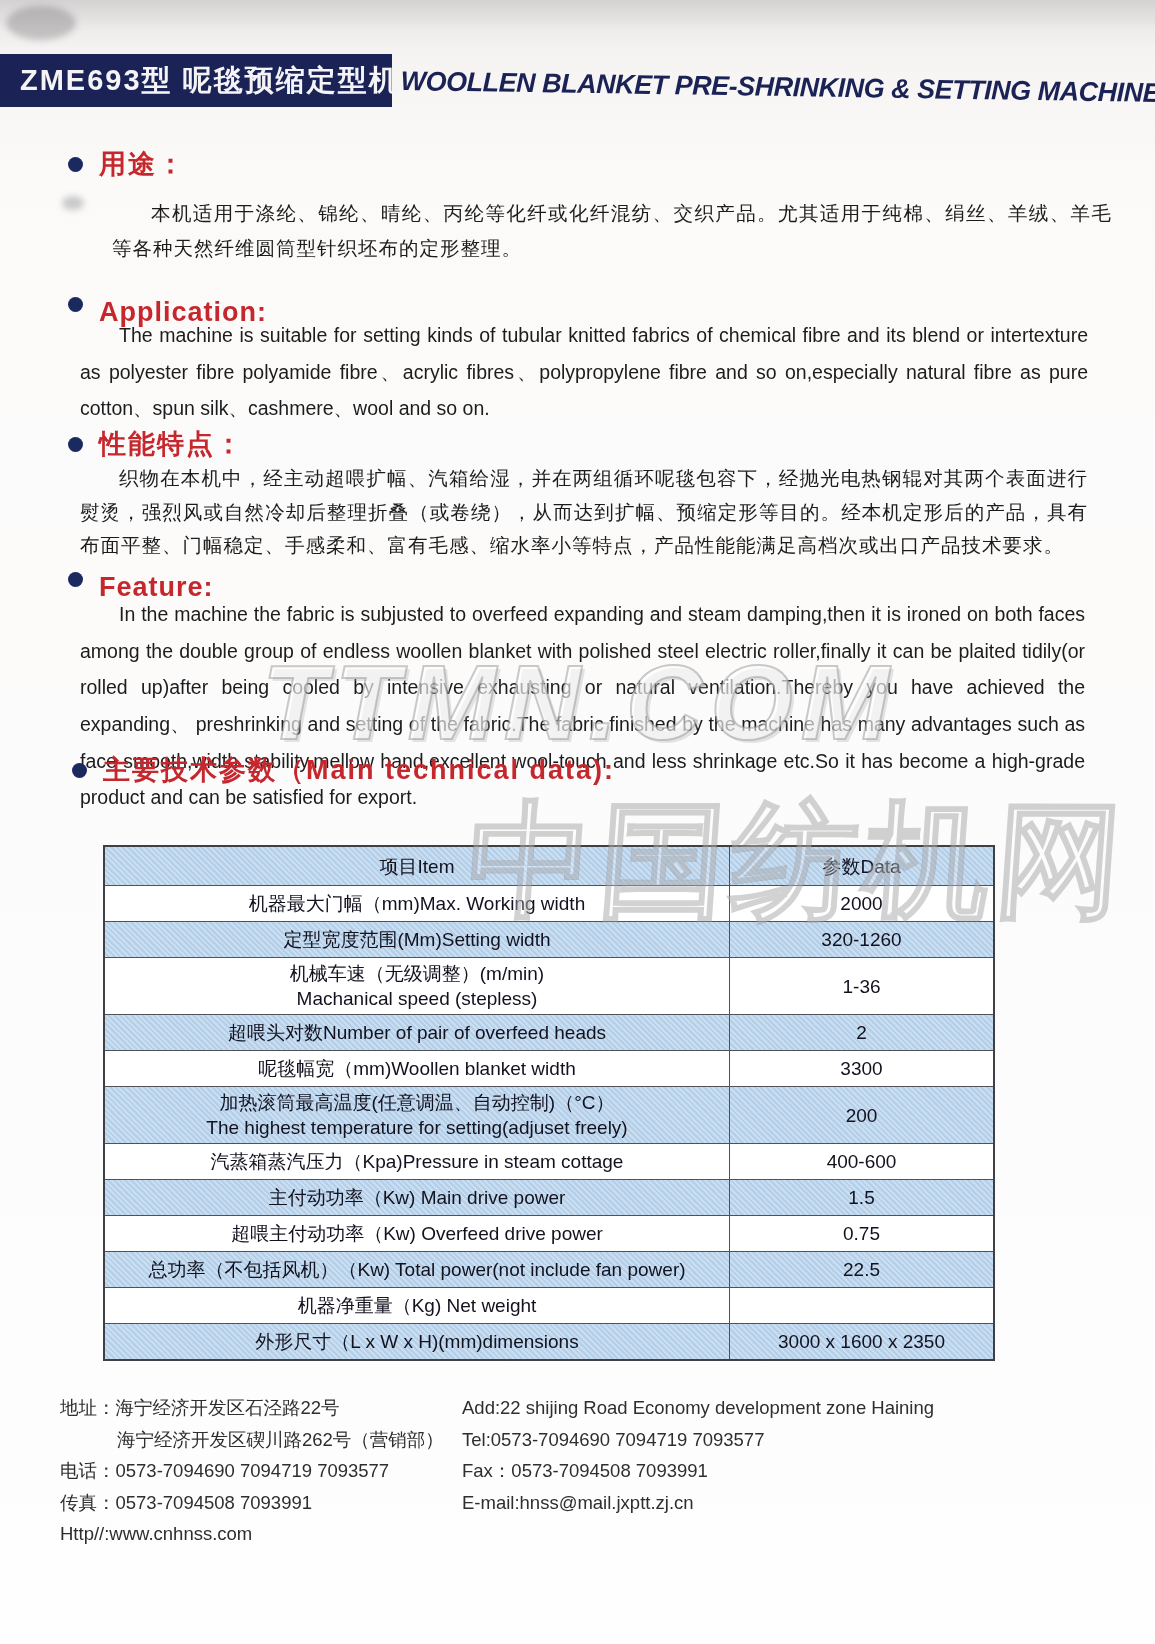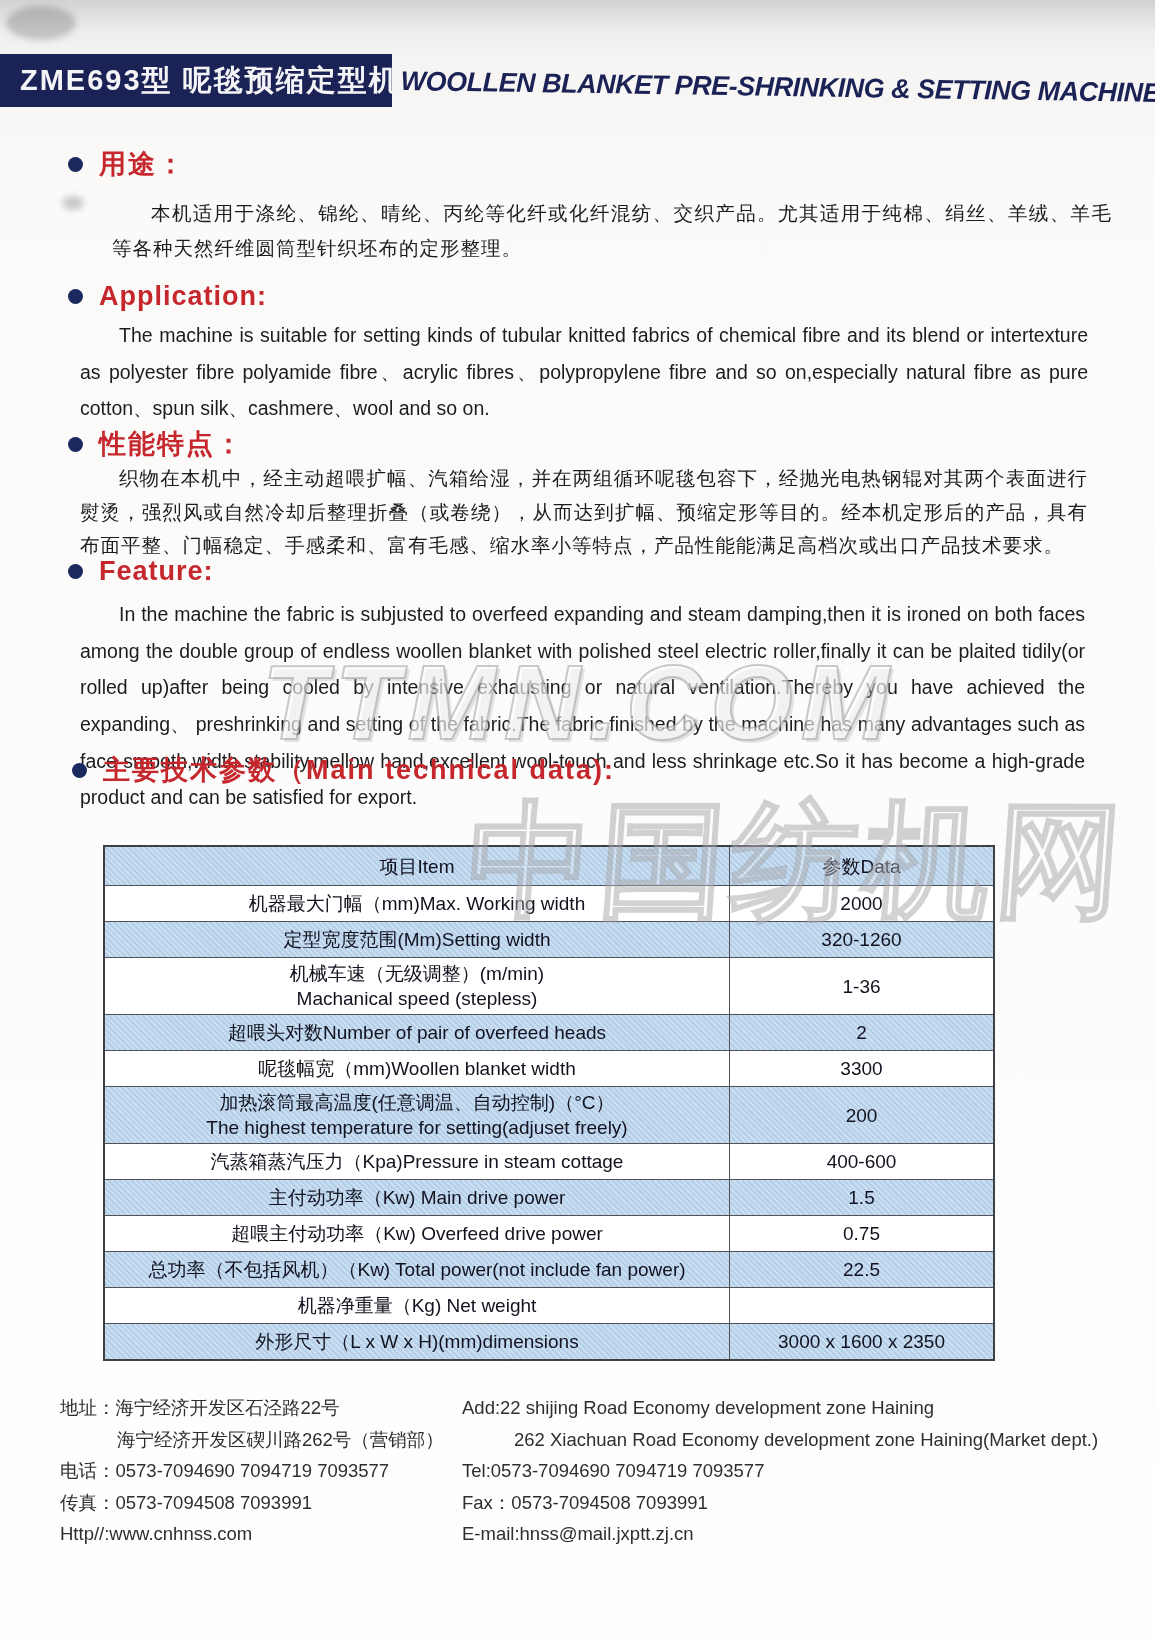--- a/index.html
+++ b/index.html
@@ -20,21 +20,21 @@
     display:flex;align-items:center;}
   .header-bar .model{color:#f4f4f6;font-size:29px;font-weight:bold;letter-spacing:2px;padding-left:20px;white-space:nowrap;}
   .header-en{position:absolute;left:401px;top:66px;width:760px;color:#1b2256;
     font-size:27px;font-weight:800;font-style:italic;letter-spacing:-0.5px;white-space:nowrap;
     transform:rotate(0.9deg);transform-origin:left top;}
 
   
   .sec-head{position:absolute;display:flex;align-items:center;}
   .bullet{width:15px;height:15px;border-radius:50%;background:#1b2a5e;margin-right:16px;flex:0 0 auto;}
   .sec-title{color:#c5272d;font-size:27px;font-weight:bold;letter-spacing:2px;white-space:nowrap;}
-  .sec-title.latin{font-weight:600;letter-spacing:1px;}
+  .sec-title.latin{font-weight:600;letter-spacing:1px;margin-top:16px;}
 
   .para{position:absolute;color:#1c1c1c;text-align:justify;}
   .para.zh{font-size:19.5px;line-height:1.78;letter-spacing:1px;text-indent:2em;}
   .para.en{font-size:19.5px;line-height:1.88;letter-spacing:0;text-indent:2em;}
 
   
   .spec-table{position:absolute;left:103px;top:845px;width:888px;border:2px solid #3f3f46;background:#fff;}
   .t-row{display:flex;border-bottom:1px solid #51515a;min-height:35px;}
   .t-row:last-child{border-bottom:none;}
   .t-row.header-row{min-height:38px;}
@@ -205,18 +205,17 @@
 
   <div class="footer-col footer-left">
     <div class="line">地址：海宁经济开发区石泾路22号</div>
     <div class="line indent">海宁经济开发区碶川路262号（营销部）</div>
     <div class="line">电话：0573-7094690 7094719  7093577</div>
     <div class="line">传真：0573-7094508 7093991</div>
     <div class="line">Http//:www.cnhnss.com</div>
   </div>
   <div class="footer-col footer-right">
     <div class="line">Add:22 shijing Road Economy development zone Haining</div>
-    <div class="line indent">262 Xiachuan Road Economy development zone Haining(Market dept.)</div>
     <div class="line">Tel:0573-7094690 7094719 7093577</div>
     <div class="line">Fax：0573-7094508 7093991</div>
     <div class="line">E-mail:hnss@mail.jxptt.zj.cn</div>
   </div>
 </div>
 
 </body></html>

